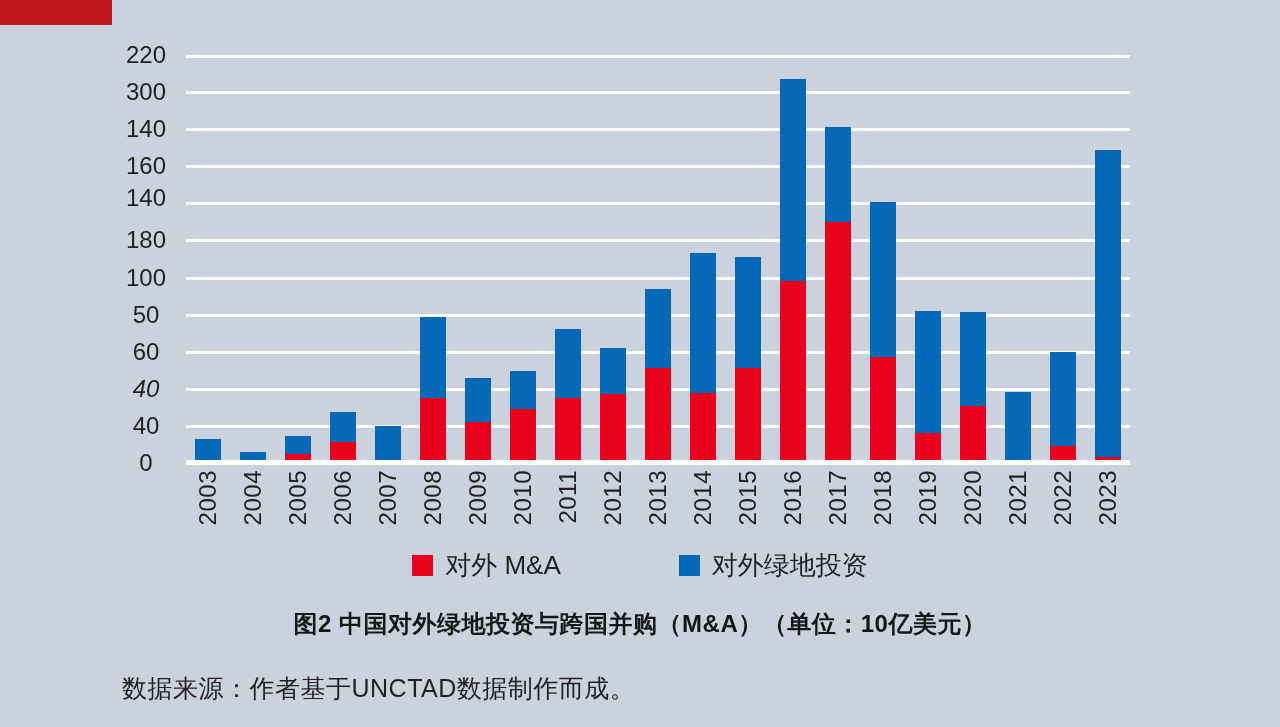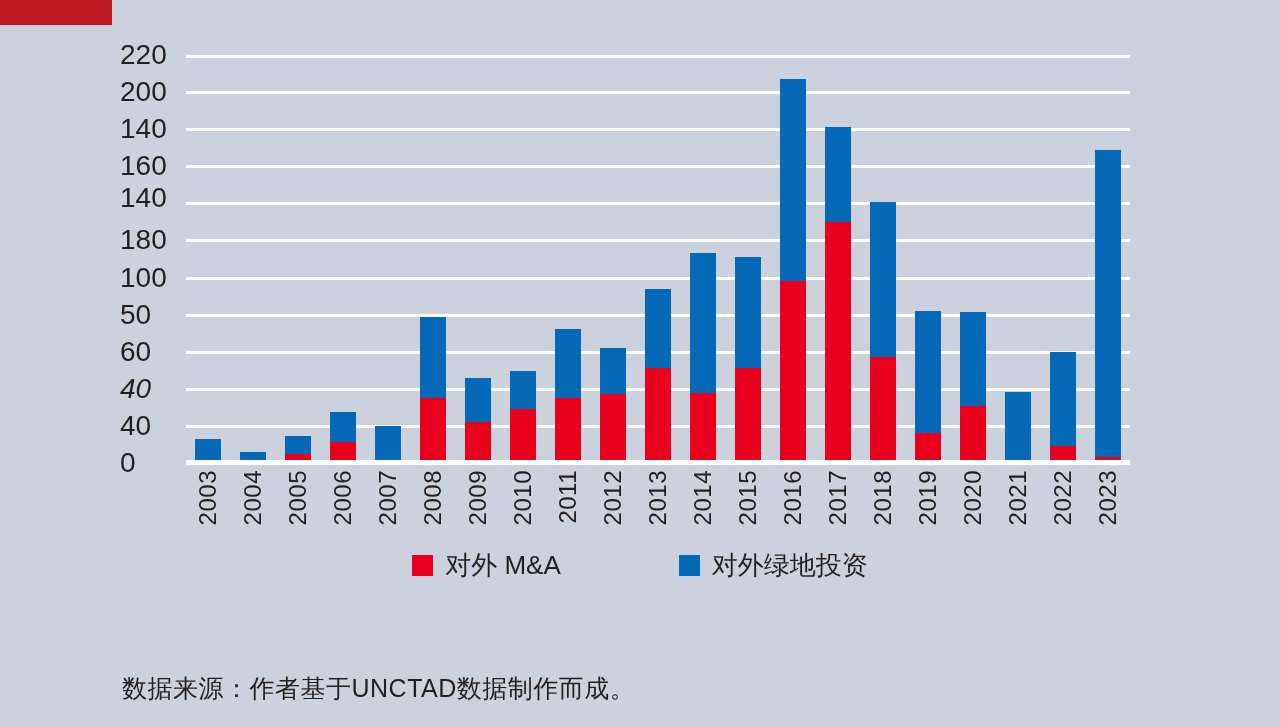--- a/index.html
+++ b/index.html
@@ -45,22 +45,22 @@
     position: absolute;
     left: 0;
     top: 0;
     width: 52px;
     height: 408px;
   }
   .y-tick {
     position: absolute;
     right: 0;
     width: 52px;
-    text-align: left;
-    font-size: 28px;
+    text-align: center;
+    font-size: 24px;
     color: #231f20;
     line-height: 1;
     transform: translateY(-50%);
     white-space: nowrap;
   }
 
   
   .plot {
     position: absolute;
     left: 66px;
@@ -180,21 +180,21 @@
 </head>
 <body>
 
 <div id="stage">
 
   <div class="corner-tab"></div>
 
   <div class="chart-area">
     <div class="y-axis" id="y-axis">
         <div class="y-tick" style="top: 0px;">220</div>
-        <div class="y-tick" style="top: 37.0909px;">200</div>
+        <div class="y-tick" style="top: 37.0909px;">300</div>
         <div class="y-tick" style="top: 74.1818px;">140</div>
         <div class="y-tick" style="top: 111.273px;">160</div>
         <div class="y-tick" style="top: 143px;">140</div>
         <div class="y-tick" style="top: 185.455px;">180</div>
         <div class="y-tick" style="top: 222.545px;">100</div>
         <div class="y-tick" style="top: 259.636px;">50</div>
         <div class="y-tick" style="top: 296.727px;">60</div>
         <div class="y-tick" style="top: 333.818px; font-style: italic;">40</div>
         <div class="y-tick" style="top: 370.909px;">40</div>
         <div class="y-tick" style="top: 408px;">0</div>
@@ -374,15 +374,16 @@
       <div class="legend-item">
         <span class="legend-swatch" style="background: rgb(232, 0, 28);"></span>
         <span class="legend-label">对外 M&amp;A</span>
       </div>
       <div class="legend-item">
         <span class="legend-swatch" style="background: rgb(5, 105, 184);"></span>
         <span class="legend-label">对外绿地投资</span>
       </div>
     </div>
 
+  <div class="caption">图2  中国对外绿地投资与跨国并购（M&amp;A）（单位：10亿美元）</div>
   <div class="source">数据来源：作者基于UNCTAD数据制作而成。</div>
 
 </div>
 
 </body></html>

